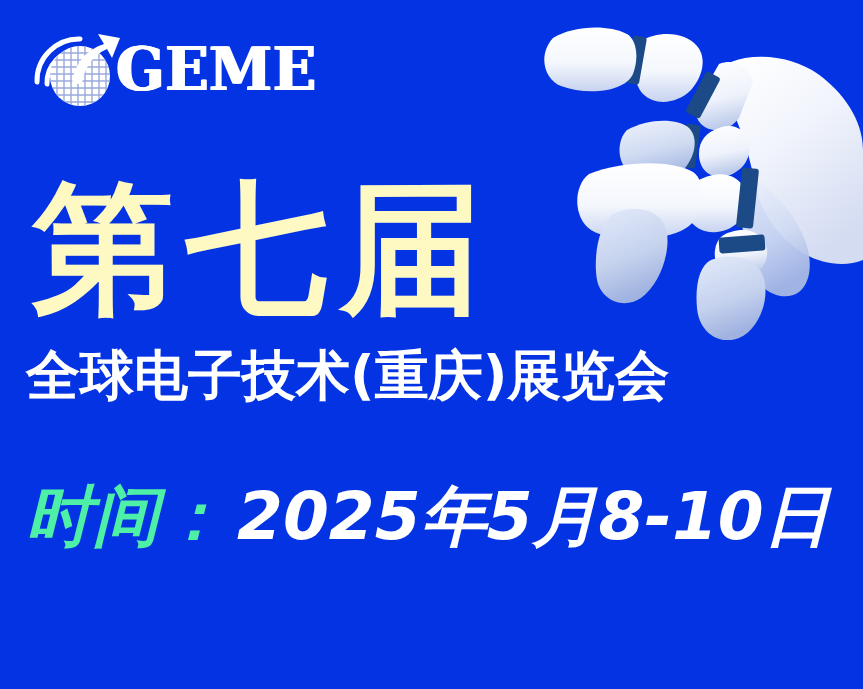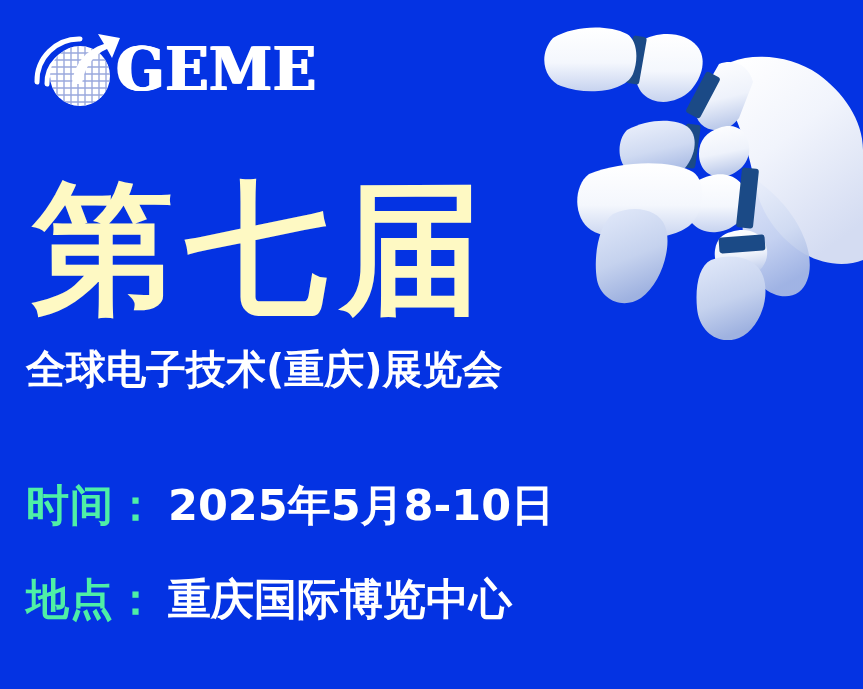--- a/index.html
+++ b/index.html
@@ -65,36 +65,37 @@
     letter-spacing: 12px;
     white-space: nowrap;
     font-family: "DejaVu Sans", "Liberation Sans", sans-serif;
   }
 
   #subtitle {
     position: absolute;
     left: 26px;
     top: 348px;
     color: #ffffff;
-    font-size: 40px;
+    font-size: 54px;
     font-weight: 700;
     line-height: 1.05;
     letter-spacing: 0px;
     white-space: nowrap;
     font-family: "DejaVu Sans", "Liberation Sans", sans-serif;
   }
 
   .info-line {
     position: absolute;
     left: 26px;
     white-space: nowrap;
-    font-size: 43px;
+    font-size: 66px;
     font-weight: 700;
     line-height: 1;
     font-family: "DejaVu Sans", "Liberation Sans", sans-serif;
+    font-style: italic;
   }
   #date-line  { top: 484px; }
   #venue-line { top: 578px; }
 
   .info-label { color: #4EEFA6; letter-spacing: 1px; }
   .info-value { color: #ffffff; letter-spacing: 0px; }
   .info-gap   { display: inline-block; width: 10px; }
 </style>
 </head>
 <body>
@@ -215,17 +216,14 @@
   </div>
 
   <div id="headline">第七届</div>
 
   <div id="subtitle">全球电子技术(重庆)展览会</div>
 
   <div class="info-line" id="date-line">
     <span class="info-label">时间：</span><span class="info-gap"></span><span class="info-value">2025年5月8-10日</span>
   </div>
 
-  <div class="info-line" id="venue-line">
-    <span class="info-label">地点：</span><span class="info-gap"></span><span class="info-value">重庆国际博览中心</span>
-  </div>
 
 </div>
 
 </body></html>

